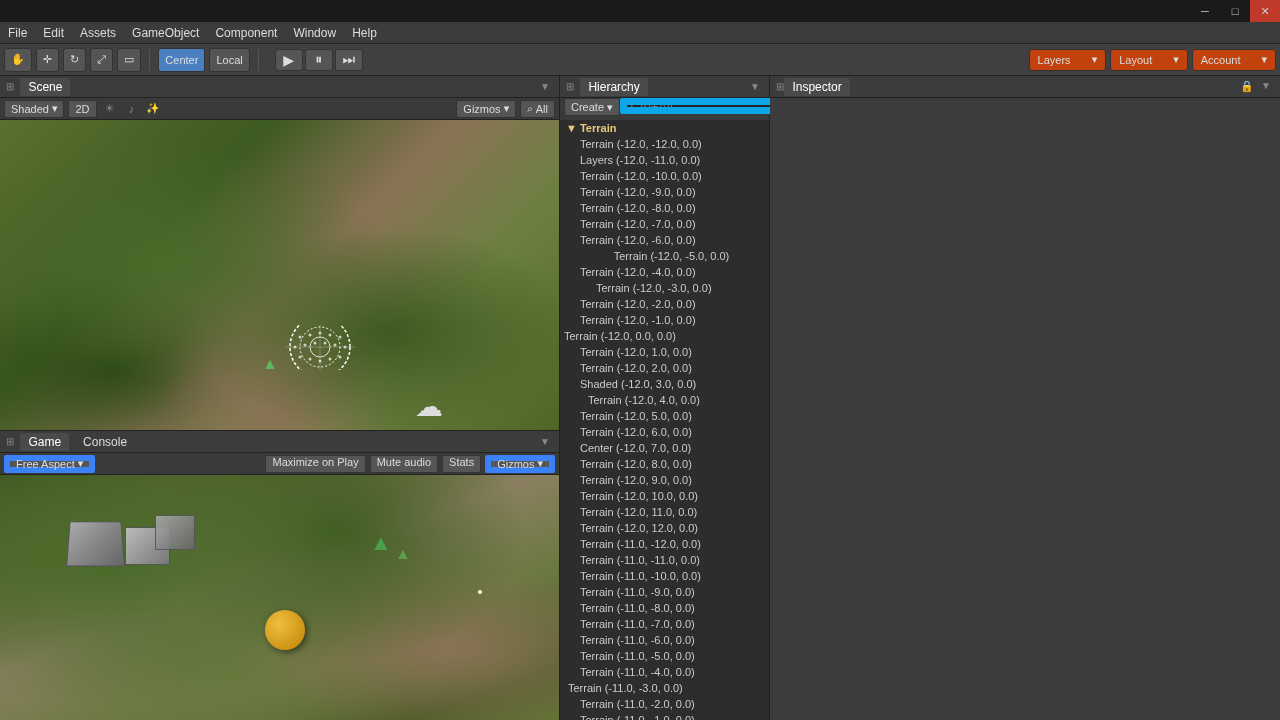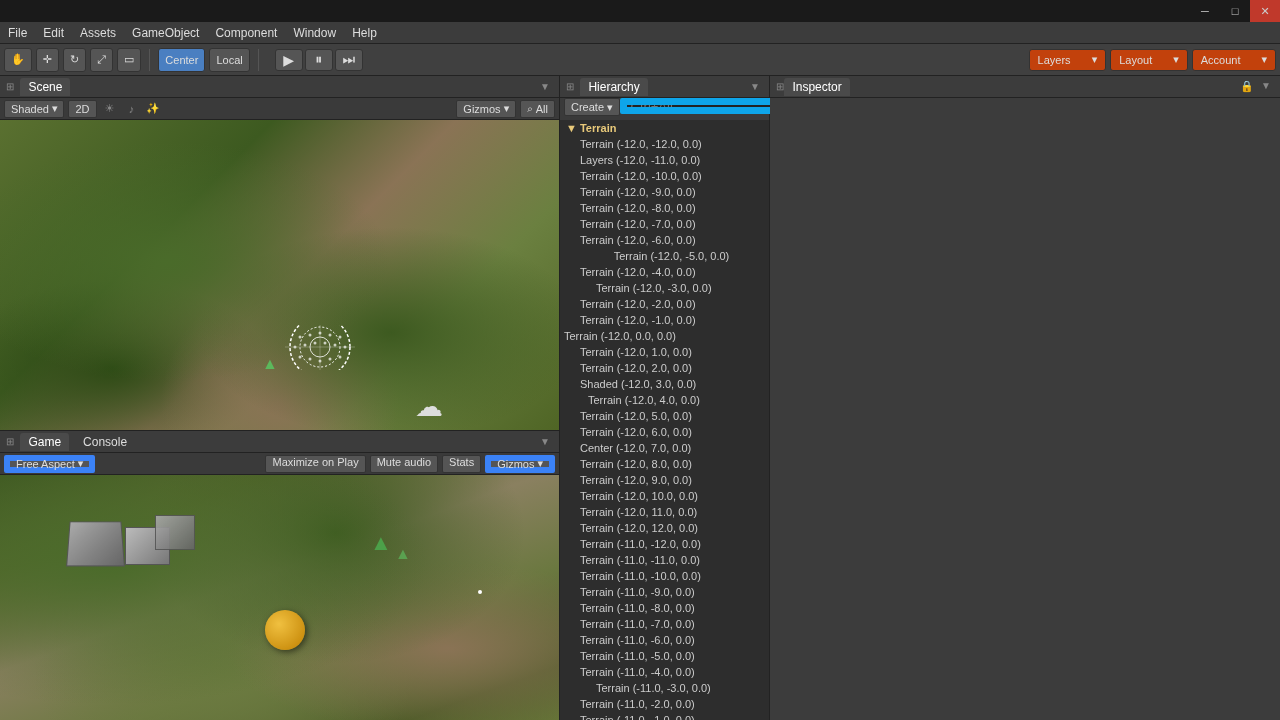--- a/index.html
+++ b/index.html
@@ -638,21 +638,21 @@
           <div class="hierarchy-item indent-1" style="padding-left: 20px;">Terrain (-12.0, 12.0, 0.0)</div>
           <div class="hierarchy-item indent-1" style="padding-left: 20px;">Terrain (-11.0, -12.0, 0.0)</div>
           <div class="hierarchy-item indent-1" style="padding-left: 20px;">Terrain (-11.0, -11.0, 0.0)</div>
           <div class="hierarchy-item indent-1" style="padding-left: 20px;">Terrain (-11.0, -10.0, 0.0)</div>
           <div class="hierarchy-item indent-1" style="padding-left: 20px;">Terrain (-11.0, -9.0, 0.0)</div>
           <div class="hierarchy-item indent-1" style="padding-left: 20px;">Terrain (-11.0, -8.0, 0.0)</div>
           <div class="hierarchy-item indent-1" style="padding-left: 20px;">Terrain (-11.0, -7.0, 0.0)</div>
           <div class="hierarchy-item indent-1" style="padding-left: 20px;">Terrain (-11.0, -6.0, 0.0)</div>
           <div class="hierarchy-item indent-1" style="padding-left: 20px;">Terrain (-11.0, -5.0, 0.0)</div>
           <div class="hierarchy-item indent-1" style="padding-left: 20px;">Terrain (-11.0, -4.0, 0.0)</div>
-          <div class="hierarchy-item indent-1" style="padding-left: 36px;">Terrain (-11.0, -3.0, 0.0)</div>
+          <div class="hierarchy-item indent-1" style="padding-left: 8px;">Terrain (-11.0, -3.0, 0.0)</div>
           <div class="hierarchy-item indent-1" style="padding-left: 20px;">Terrain (-11.0, -2.0, 0.0)</div>
           <div class="hierarchy-item indent-1" style="padding-left: 20px;">Terrain (-11.0, -1.0, 0.0)</div>
         </div>
     </div>
 
   </div>
 
   <div id="right-panel">
     <div class="inspector-header">
       <span style="color:#888; font-size:10px;">⊞</span>

